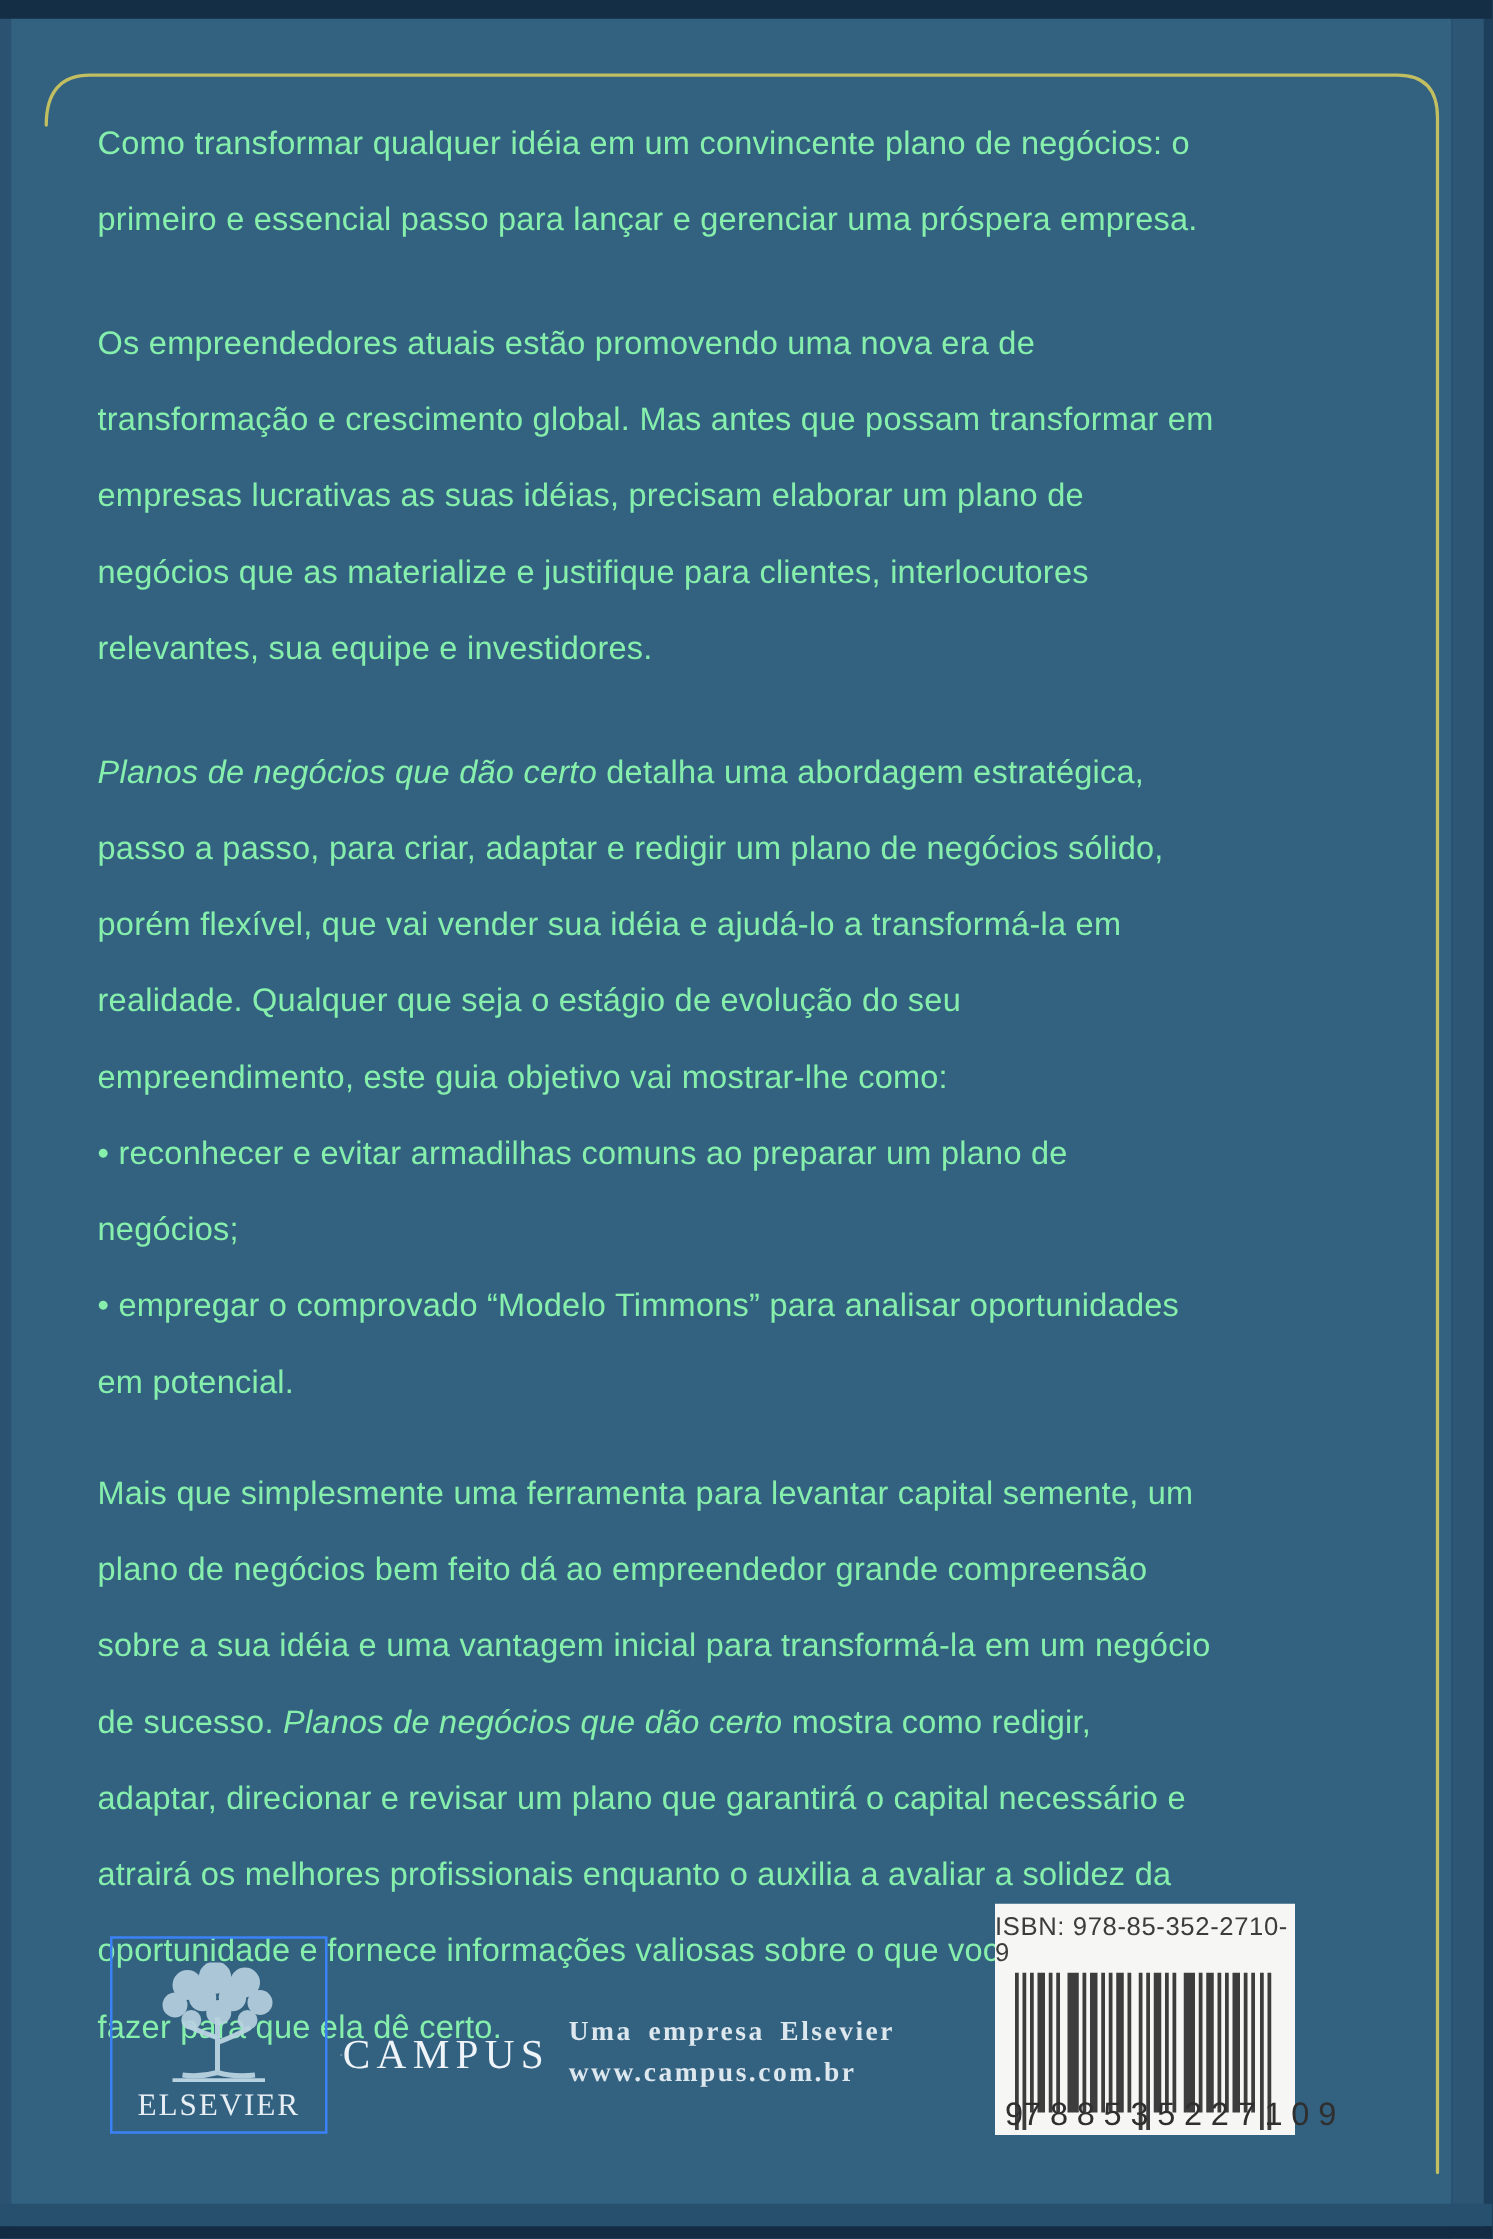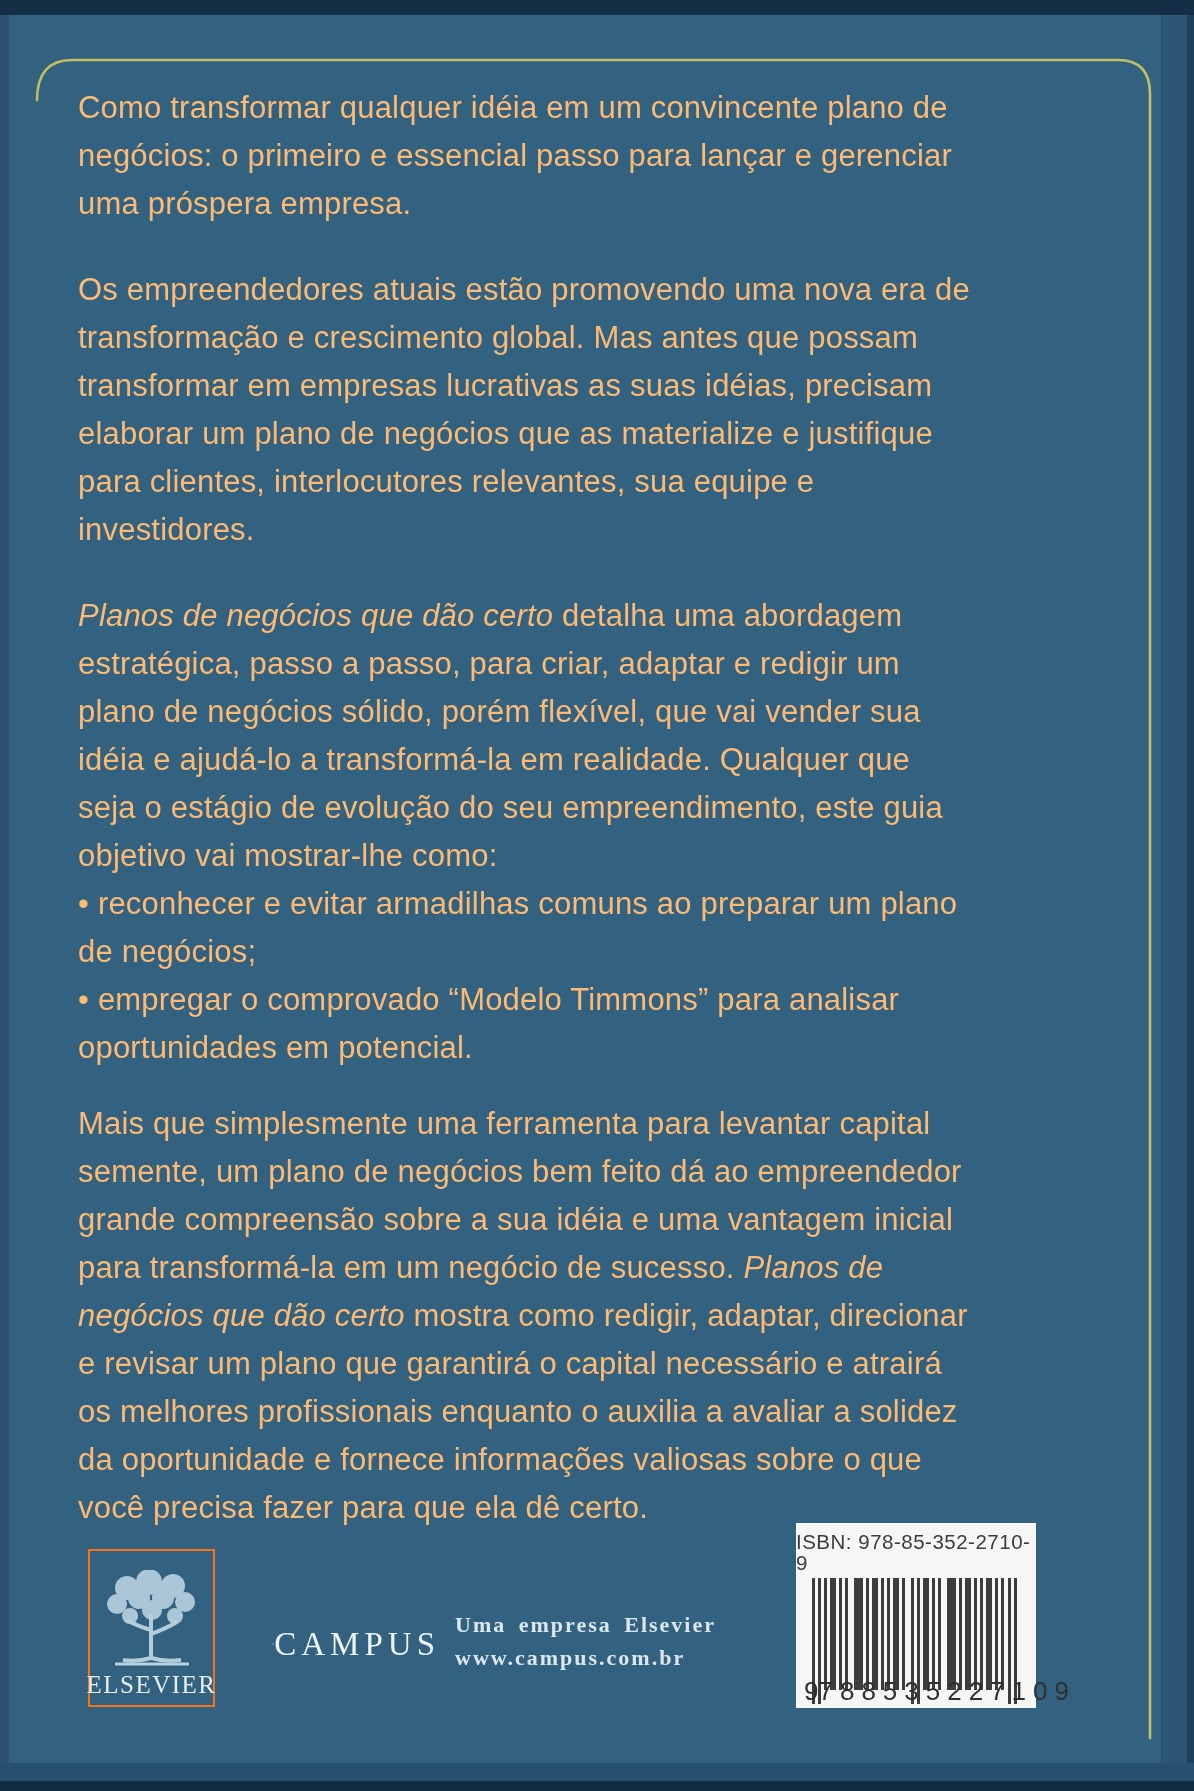--- a/index.html
+++ b/index.html
@@ -16,33 +16,33 @@
   .edge-left{left:0;top:0;width:9px;height:1791px;background:#2b5371;}
   .edge-right{right:0;top:0;width:32px;height:1791px;background:#2c5674;border-left:1px solid #27506d;}
   .edge-right-dark{right:0;top:0;width:7px;height:1791px;background:#1d3f5b;}
   .edge-bottom{left:0;bottom:10px;width:1194px;height:18px;background:#26506e;}
   .edge-bottom-dark{left:0;bottom:0;width:1194px;height:10px;background:#132c43;}
 
   .gold-frame{position:absolute;left:0;top:0;pointer-events:none;}
 
   .copy{
     position:absolute;left:78px;top:84px;width:894px;
-    color:#fdba74;font-size:31px;line-height:48px;letter-spacing:.2px;
+    color:#86efac;font-size:26px;line-height:61px;letter-spacing:.2px;
   }
   .copy p{margin:0 0 38px 0;}
   .copy p.tight{margin-bottom:0;}
   .it{font-style:italic;}
   ul.bullets{list-style:none;margin:0 0 28px 0;padding:0;}
   ul.bullets li{margin:0;padding:0;}
   ul.bullets li::before{content:"\2022\00a0";}
 
   
   .elsevier{
-    position:absolute;left:88px;top:1549px;width:127px;height:158px;
-    border:2px solid #f97316;box-sizing:border-box;
+    position:absolute;left:88px;top:1549px;width:174px;height:158px;
+    border:2px solid #3b82f6;box-sizing:border-box;
     display:flex;flex-direction:column;align-items:center;justify-content:flex-end;
   }
   .elsevier .tree{margin-bottom:2px;}
   .els-label{
     font-family:"Liberation Serif", serif;
     color:#e6eef4;font-size:25px;letter-spacing:1.5px;line-height:1;
     margin-bottom:8px;
   }
 
   

